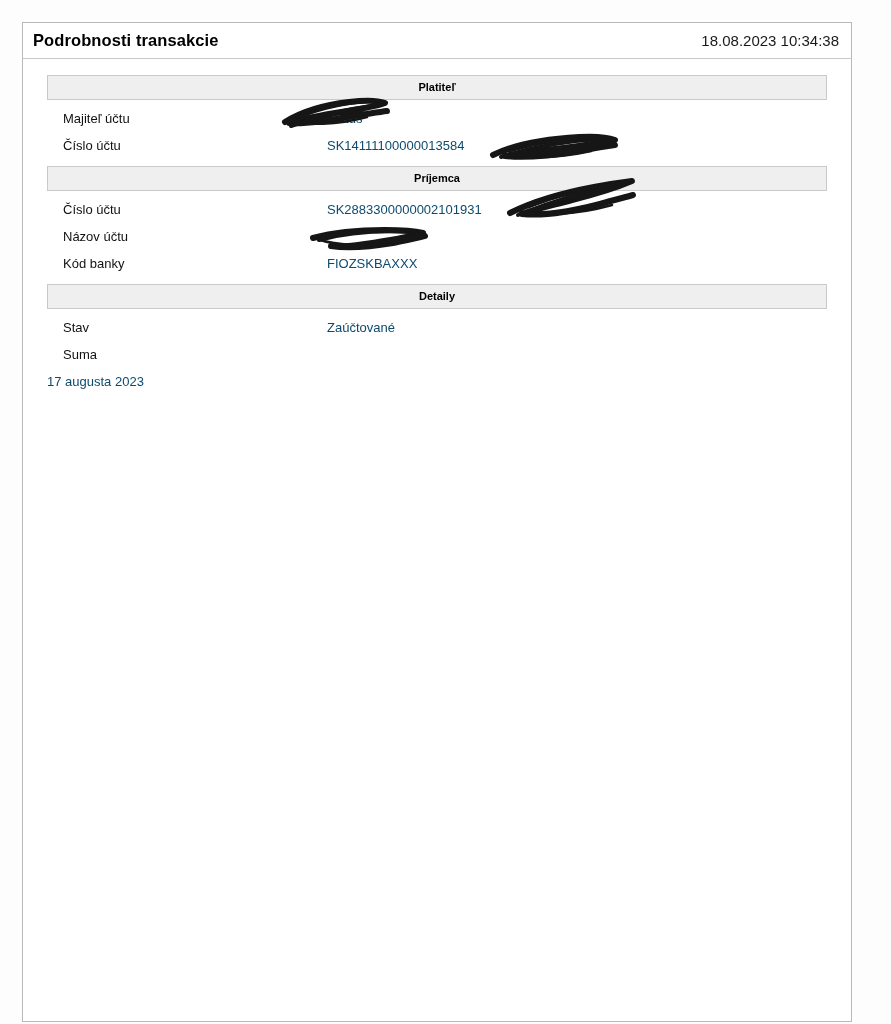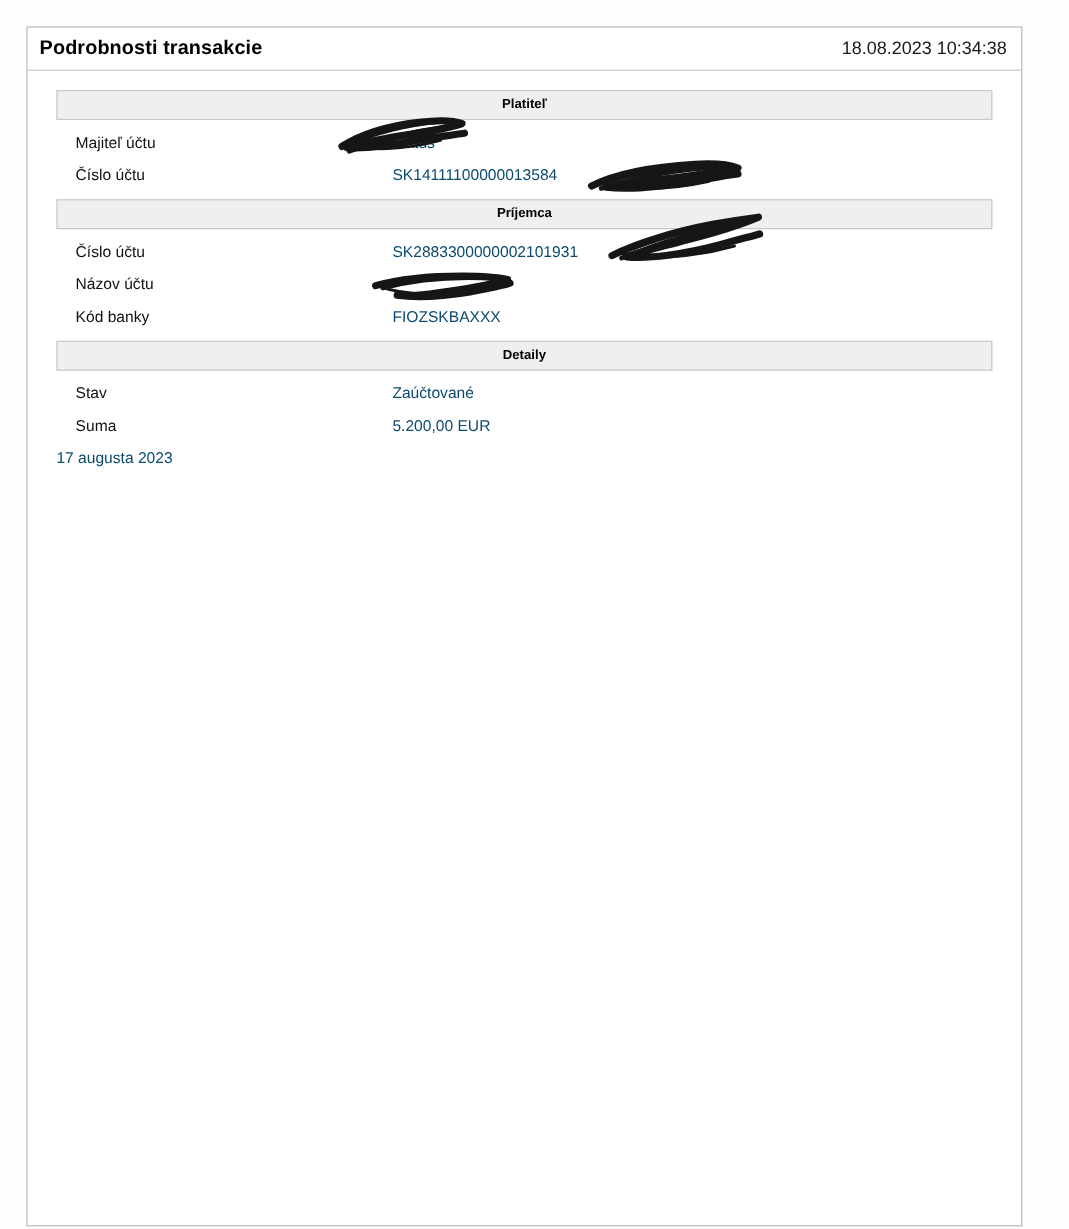--- a/index.html
+++ b/index.html
@@ -183,21 +183,20 @@
 
       <div class="section-bar">Detaily</div>
 
       <div class="row">
         <div class="label">Stav</div>
         <div class="value">Zaúčtované</div>
       </div>
 
       <div class="row">
         <div class="label">Suma</div>
-        <div class="value">5.200,00 EUR</div>
       </div>
 
       <div class="row">
         <div class="value">17 augusta 2023</div>
       </div>
 
     </div>
   </div>
 </div>
 

